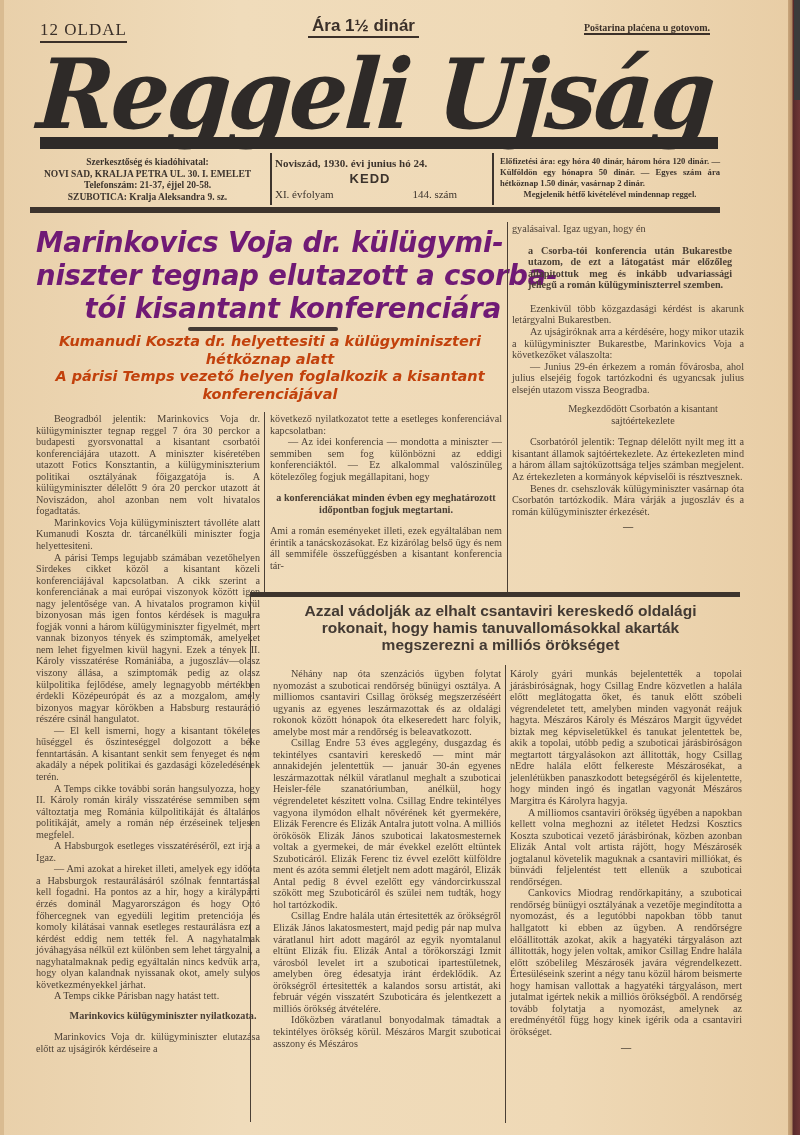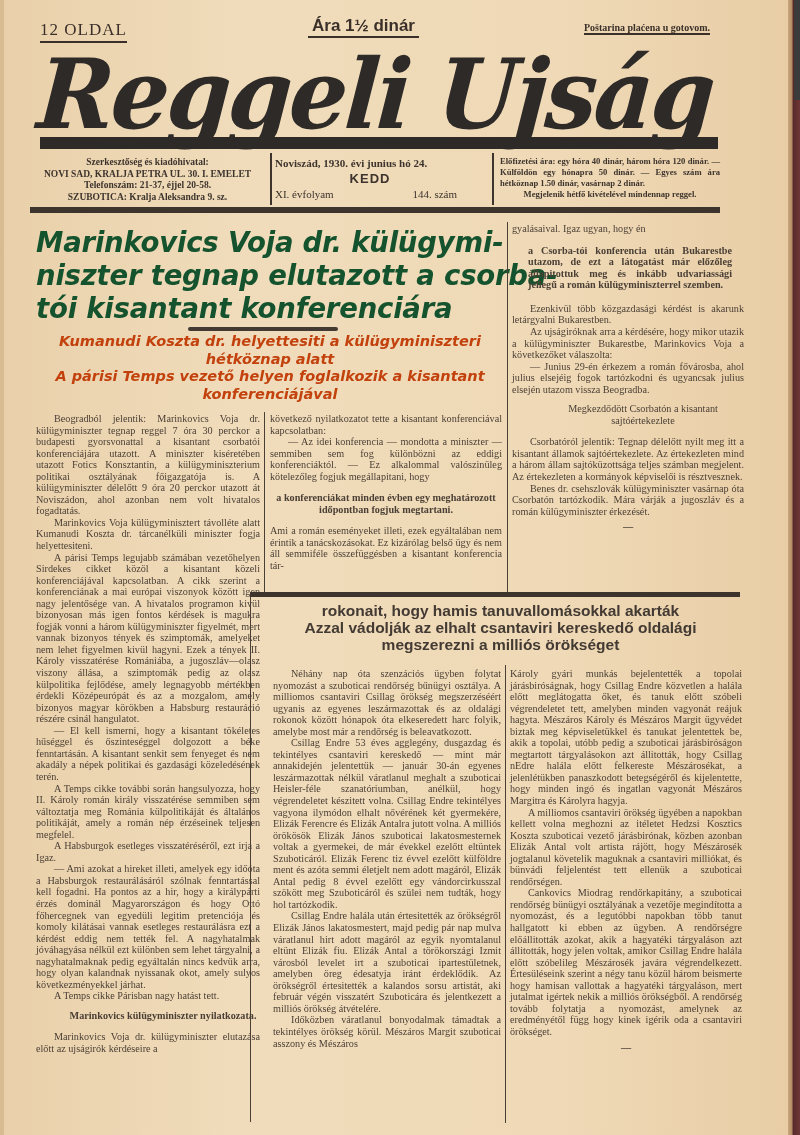--- a/index.html
+++ b/index.html
@@ -50,21 +50,21 @@
   .info-mid .day { display: block; text-align: center; font-family: "Liberation Sans", sans-serif; font-weight: bold; font-size: 13px; letter-spacing: 1px; margin: 2px 0; }
   .info-mid .row { display: flex; justify-content: space-between; padding-right: 8px; text-align: right; }
   .info-right { position: absolute; left: 470px; top: 3px; width: 220px; font-size: 8.6px; line-height: 11px; color: #3d342d; font-weight: bold; text-align: justify; }
   .info-right .c { display: block; text-align: center; }
   .thick-rule { position: absolute; left: 30px; width: 690px; height: 6px; background: #3d342d; }
 
   
   .headline {
     position: absolute; left: 36px; top: 226px; width: 465px;
     font-family: "DejaVu Sans", sans-serif; font-style: italic; font-weight: bold;
-    font-size: 27.5px; line-height: 33px; color: #14532d; text-align: left; letter-spacing: -0.2px;
+    font-size: 27.5px; line-height: 33px; color: #701a75; text-align: right; letter-spacing: -0.2px;
   }
   .headline .hl-line { display: block; white-space: nowrap; }
   .hl-rule { position: absolute; left: 188px; top: 327px; width: 150px; height: 4px; background: #433a33; border-radius: 2px; }
   .subhead {
     position: absolute; left: 40px; top: 333px; width: 460px;
     font-family: "DejaVu Sans", sans-serif; font-style: italic; font-weight: bold;
     font-size: 14.5px; line-height: 17.5px; color: #c2410c; text-align: center;
   }
 
   .col {
@@ -154,42 +154,42 @@
   <p>— El kell ismerni, hogy a kisantant tökéletes hűséggel és őszinteséggel dolgozott a béke fenntartásán. A kisantant senkit sem fenyeget és nem akadály a népek politikai és gazdasági közeledésének terén.</p>
   <p>A Temps cikke további során hangsulyozza, hogy II. Károly román király visszatérése semmiben sem változtatja meg Románia külpolitikáját és általános politikáját, amely a román nép érzéseinek teljesen megfelel.</p>
   <p>A Habsburgok esetleges visszatéréséről, ezt irja a Igaz.</p>
   <p>— Ami azokat a hireket illeti, amelyek egy időóta a Habsburgok restaurálásáról szólnak fenntartással kell fogadni. Ha pontos az a hir, hogy a királypárti érzés dominál Magyarországon és hogy Ottó főhercegnek van egyedüli legitim pretenciója és komoly kilátásai vannak esetleges restaurálásra ezt a kérdést eddig nem tették fel. A nagyhatalmak jóváhagyása nélkül ezt különben sem lehet tárgyalni, a nagyhatalmaknak pedig egyáltalán nincs kedvük arra, hogy olyan kalandnak nyissanak okot, amely sulyos következményekkel járhat.</p>
   <p>A Temps cikke Párisban nagy hatást tett.</p>
   <div class="subtitle" style="font-weight:bold">Marinkovics külügyminiszter nyilatkozata.</div>
   <p>Marinkovics Voja dr. külügyminiszter elutazása előtt az ujságirók kérdéseire a</p>
 </div>
 
 <div class="col" style="left:270px; top:413px; width:232px;">
-  <p class="noindent">következő nyilatkozatot tette a kisantant konferenciával kapcsolatban:</p>
+  <p class="noindent">következő nyilatkozatot tette a esetleges konferenciával kapcsolatban:</p>
   <p>— Az idei konferencia — mondotta a miniszter — semmiben sem fog különbözni az eddigi konferenciáktól. — Ez alkalommal valószinüleg kötelezőleg fogjuk megállapitani, hogy</p>
   <div class="center-bold">a konferenciákat minden évben egy meghatározott időpontban fogjuk megtartani.</div>
   <p class="noindent">Ami a román eseményeket illeti, ezek egyáltalában nem érintik a tanácskozásokat. Ez kizárólag belső ügy és nem áll semmiféle összefüggésben a kisantant konferencia tár-</p>
 </div>
 
 <div class="col" style="left:512px; top:223px; width:232px;">
   <p class="noindent">gyalásaival. Igaz ugyan, hogy én</p>
   <div class="boxed">a Csorba-tói konferencia után Bukarestbe utazom, de ezt a látogatást már előzőleg állapitottuk meg és inkább udvariassági jellegű a román külügyminiszterrel szemben.</div>
   <p>Ezenkivül több közgazdasági kérdést is akarunk letárgyalni Bukarestben.</p>
   <p>Az ujságiróknak arra a kérdésére, hogy mikor utazik a külügyminiszter Bukarestbe, Marinkovics Voja a következőket válaszolta:</p>
   <p>— Junius 29-én érkezem a román fővárosba, ahol julius elsejéig fogok tartózkodni és ugyancsak julius elsején utazom vissza Beogradba.</p>
   <div class="subtitle">Megkezdődött Csorbatón a kisantant sajtóértekezlete</div>
   <p>Csorbatóról jelentik: Tegnap délelőtt nyilt meg itt a kisantant államok sajtóértekezlete. Az értekezleten mind a három állam sajtóküzottsága teljes számban megjelent. Az értekezleten a kormányok képviselői is résztvesznek.</p>
   <p>Benes dr. csehszlovák külügyminiszter vasárnap óta Csorbatón tartózkodik. Mára várják a jugoszláv és a román külügyminiszter érkezését.</p>
   <div class="dash">—</div>
 </div>
 
 <div class="second-rule"></div>
 <div class="headline2">
+  <div>Azzal vádolják az elhalt csantaviri kereskedő oldalági</div>
   <div>rokonait, hogy hamis tanuvallomásokkal akarták</div>
-  <div>Azzal vádolják az elhalt csantaviri kereskedő oldalági</div>
   <div>megszerezni a milliós örökséget</div>
 </div>
 
 <div class="col" style="left:273px; top:668px; width:228px;">
   <p>Néhány nap óta szenzációs ügyben folytat nyomozást a szuboticai rendőrség bűnügyi osztálya. A milliomos csantaviri Csillag örökség megszerzéséért ugyanis az egyenes leszármazottak és az oldalági rokonok között hónapok óta elkeseredett harc folyik, amelybe most már a rendőrség is beleavatkozott.</p>
   <p>Csillag Endre 53 éves agglegény, dusgazdag és tekintélyes csantaviri kereskedő — mint már annakidején jelentettük — január 30-án egyenes leszármazottak nélkül váratlanul meghalt a szuboticai Heisler-féle szanatóriumban, anélkül, hogy végrendeletet készitett volna. Csillag Endre tekintélyes vagyona ilymódon elhalt nővérének két gyermekére, Elizák Ferencre és Elizák Antalra jutott volna. A milliós örökösök Elizák János szuboticai lakatosmesternek voltak a gyermekei, de már évekkel ezelőtt eltüntek Szuboticáról. Elizák Ferenc tiz évvel ezelőtt külföldre ment és azóta semmi életjelt nem adott magáról, Elizák Antal pedig 8 évvel ezelőtt egy vándorcirkusszal szökött meg Szuboticáról és szülei nem tudták, hogy hol tartózkodik.</p>
   <p>Csillag Endre halála után értesitették az örökségről Elizák János lakatosmestert, majd pedig pár nap mulva váratlanul hirt adott magáról az egyik nyomtalanul eltünt Elizák fiu. Elizák Antal a törökországi Izmit városból levelet irt a szuboticai ipartestületnek, amelyben öreg édesatyja iránt érdeklődik. Az örökségről értesitették a kalandos sorsu artistát, aki február végén visszatért Szuboticára és jelentkezett a milliós örökség átvételére.</p>
   <p>Időközben váratlanul bonyodalmak támadtak a tekintélyes örökség körül. Mészáros Margit szuboticai asszony és Mészáros</p>
 </div>
 

